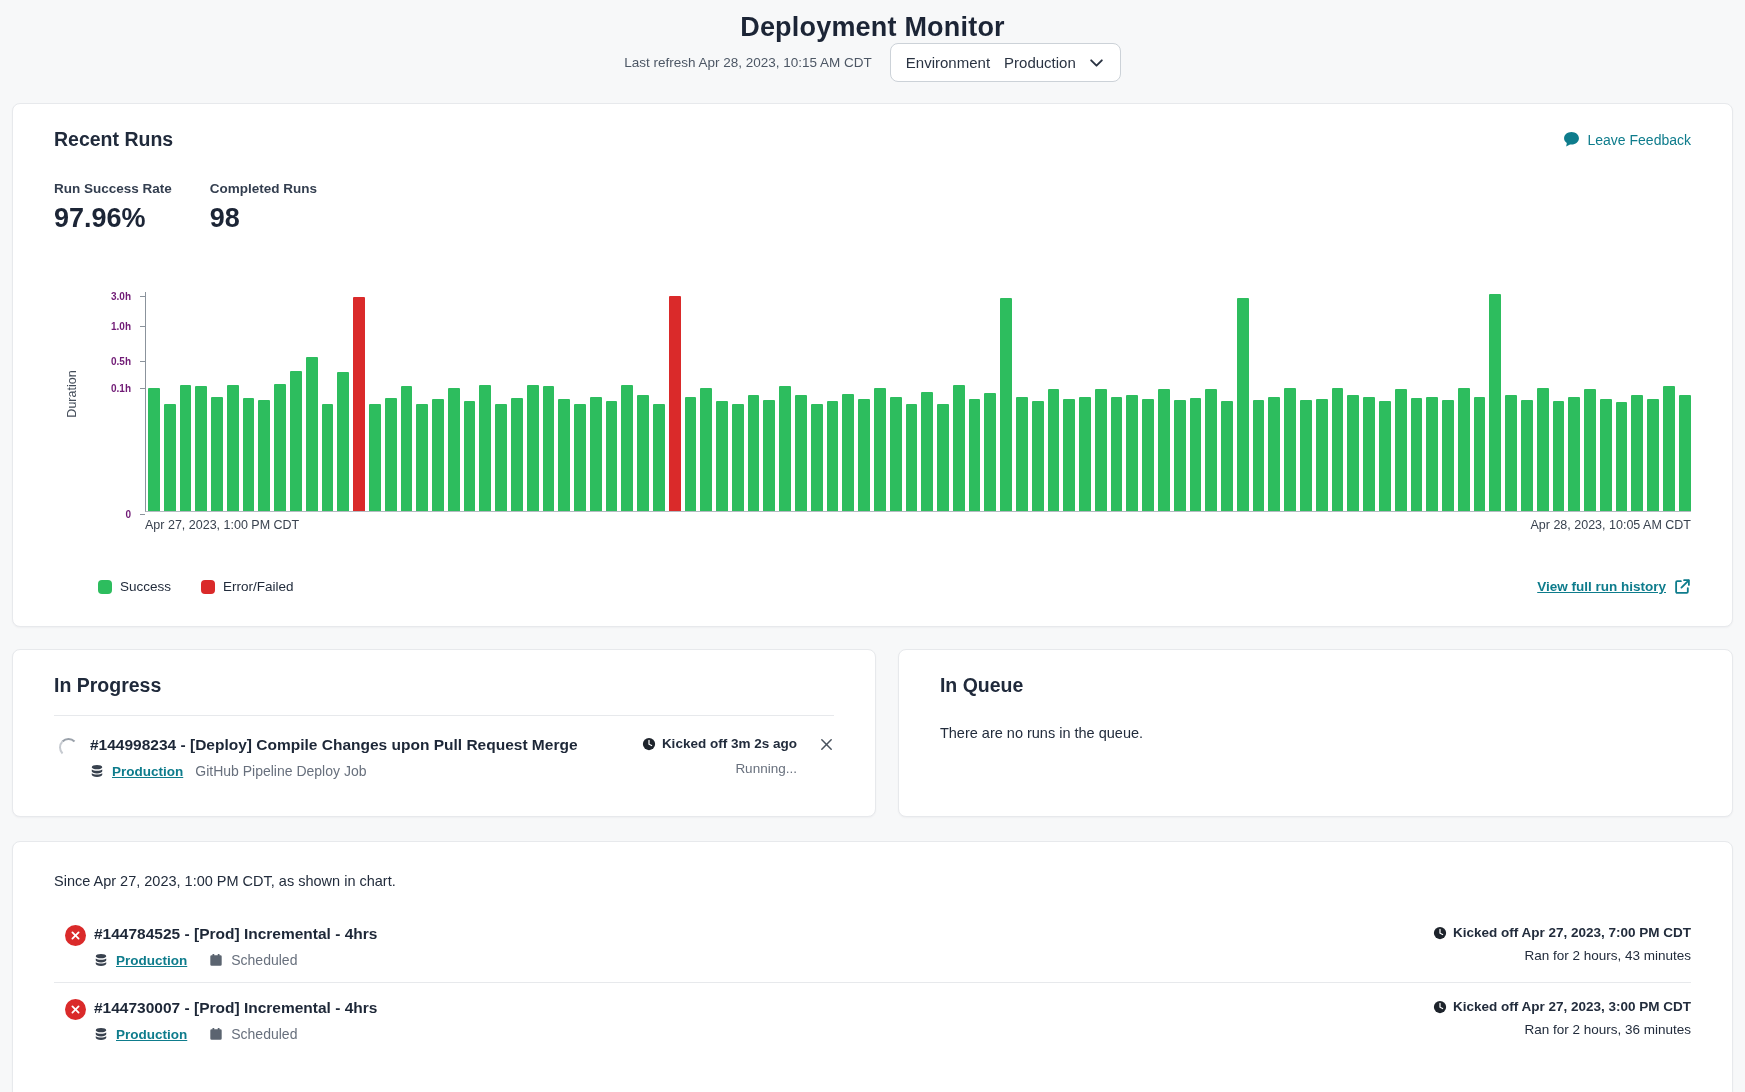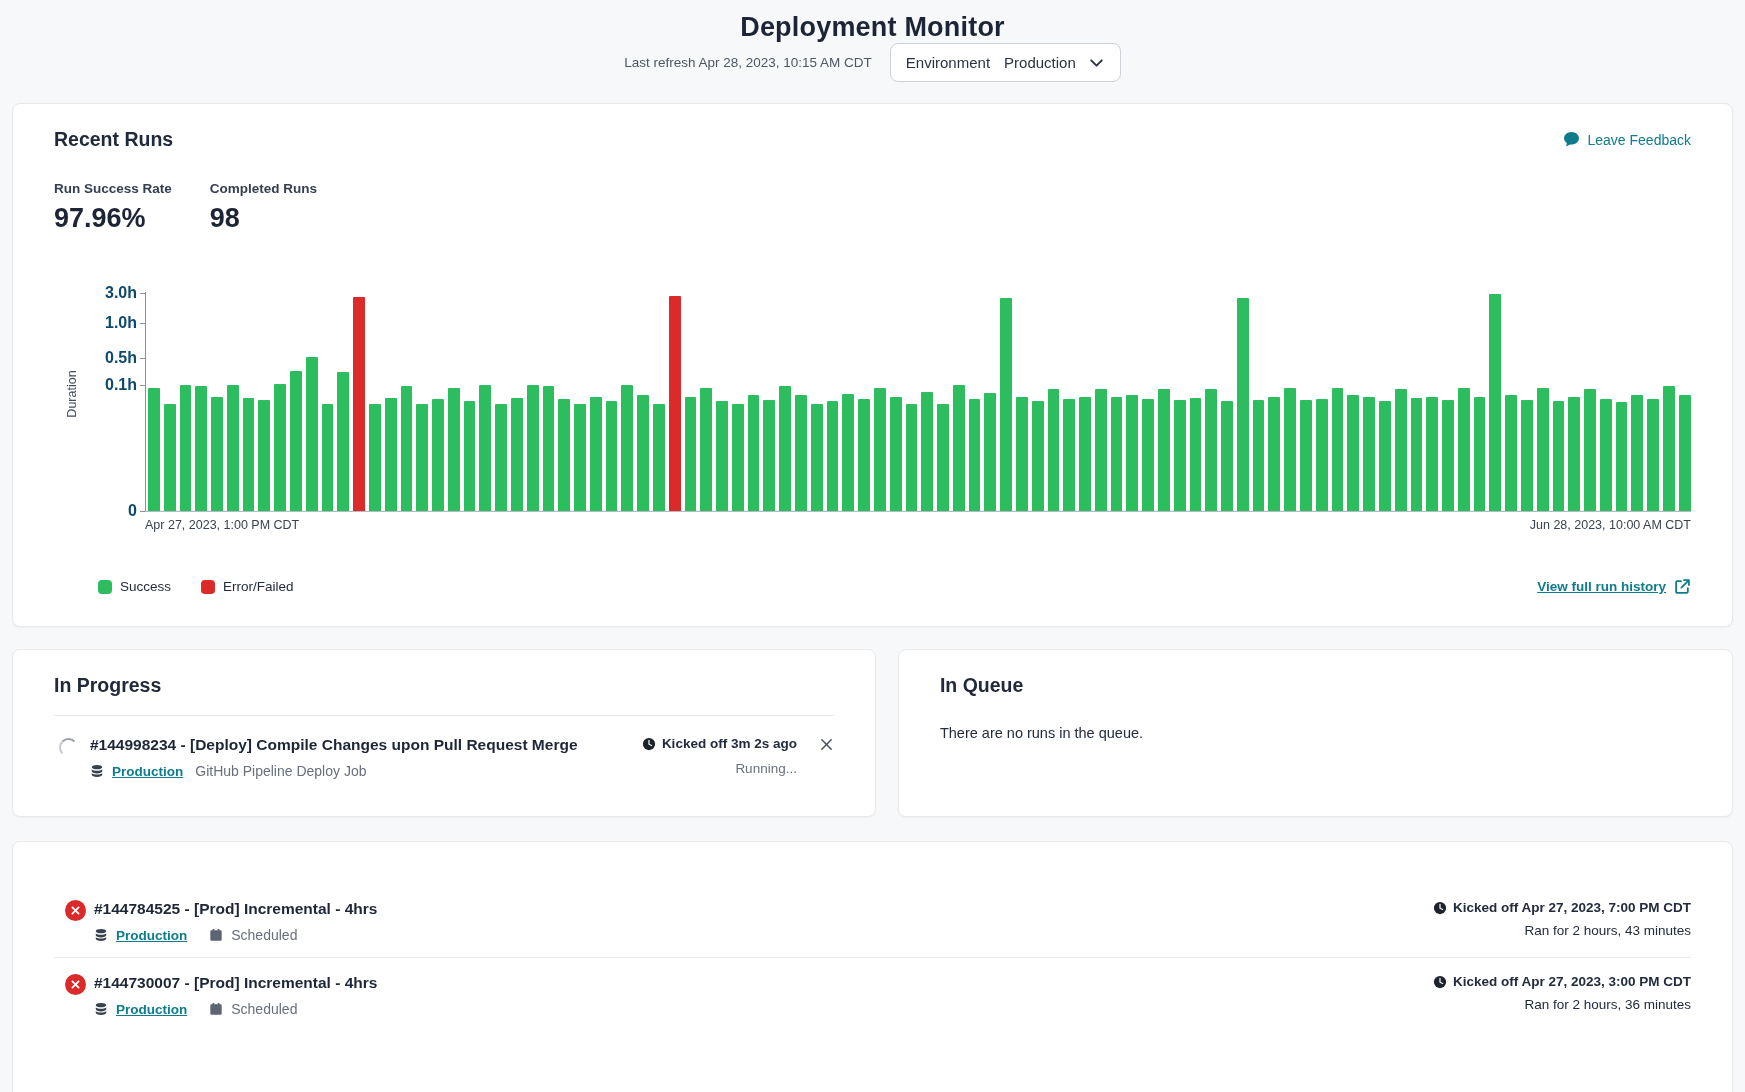--- a/index.html
+++ b/index.html
@@ -33,22 +33,22 @@
   .stat-label { font-size:13.5px; font-weight:700; color:#333e4f; }
   .stat-value { font-size:27px; font-weight:700; color:#1c2536; margin-top:7px; }
 
   .chart { position:relative; padding-left:50px; margin-top:58px; }
   .chart-area { position:relative; }
   .plot { height:220px; margin-left:41px; border-left:1px solid #8b939c;
     border-bottom:1px solid #b4bac1; display:flex; align-items:flex-end; gap:4px;
     padding-left:2px; }
   .bar { flex:1 1 0; border-radius:1px 1px 0 0; }
   .yticks { position:absolute; left:0; top:0; width:41px; height:220px; }
-  .ytick { position:absolute; right:0; display:flex; align-items:center; gap:3px;
-    font-size:16px; color:#0c4a6e; white-space:nowrap; }
+  .ytick { position:absolute; right:0; display:flex; align-items:center; gap:9px;
+    font-size:10px; color:#701a75; white-space:nowrap; }
   .ytick b { font-weight:600; }
   .ytick i { display:inline-block; width:5px; height:1px; background:#8b939c; }
   .chart-ylabel { position:absolute; left:-6px; top:95px; transform:rotate(-90deg);
     transform-origin:center; font-size:12.5px; color:#434c59; }
   .xlabels { display:flex; justify-content:space-between; margin-left:41px;
     margin-top:6px; font-size:12.5px; color:#39424f; }
 
   .legend-row { display:flex; justify-content:space-between; align-items:center;
     margin-top:46px; }
   .legend { display:flex; align-items:center; gap:30px; margin-left:44px; }
@@ -263,21 +263,21 @@
             <div class="bar" style="height: 112.2px; background: rgb(45, 189, 94);"></div>
             <div class="bar" style="height: 108.9px; background: rgb(45, 189, 94);"></div>
             <div class="bar" style="height: 115.6px; background: rgb(45, 189, 94);"></div>
             <div class="bar" style="height: 112.2px; background: rgb(45, 189, 94);"></div>
             <div class="bar" style="height: 124.6px; background: rgb(45, 189, 94);"></div>
             <div class="bar" style="height: 116.4px; background: rgb(45, 189, 94);"></div>
           </div>
       </div>
       <div class="xlabels">
         <span>Apr 27, 2023, 1:00 PM CDT</span>
-        <span>Jun 28, 2023, 10:00 AM CDT</span>
+        <span>Apr 28, 2023, 10:05 AM CDT</span>
       </div>
     </div>
 
     <div class="legend-row">
       <div class="legend">
         <div class="legend-item">
           <span class="swatch sw-green"></span>
           <span>Success</span>
         </div>
         <div class="legend-item">
@@ -340,20 +340,21 @@
       </div>
     </div>
 
     <div class="card mid-card" id="in-queue">
       <div class="section-title">In Queue</div>
       <div class="queue-empty">There are no runs in the queue.</div>
     </div>
   </div>
 
   <div class="card" id="failed-runs">
+    <div class="fr-subtitle">Since Apr 27, 2023, 1:00 PM CDT, as shown in chart.</div>
 
     <div class="fr-list">
 
       <div class="fr-item">
         <div class="fail-badge">
           <svg width="11" height="11" viewBox="0 0 16 16" fill="none" stroke="#fff" stroke-width="2.6" stroke-linecap="round">
               <line x1="3.5" y1="3.5" x2="12.5" y2="12.5"></line>
               <line x1="12.5" y1="3.5" x2="3.5" y2="12.5"></line>
             </svg>
         </div>

